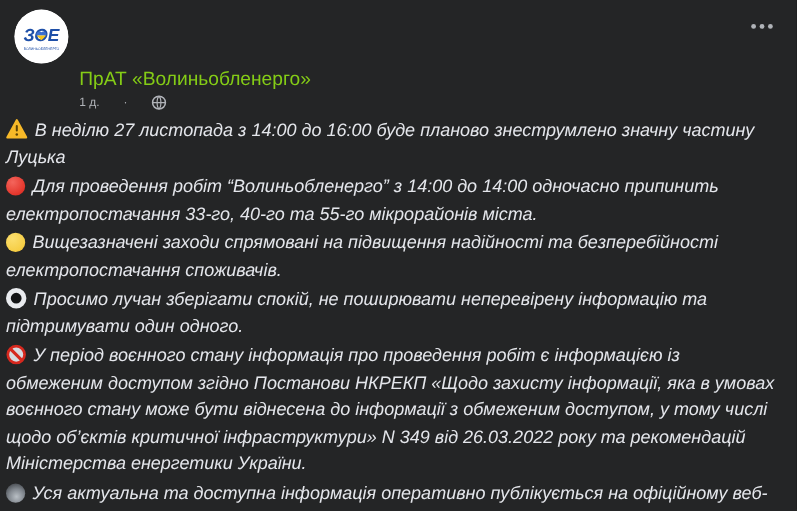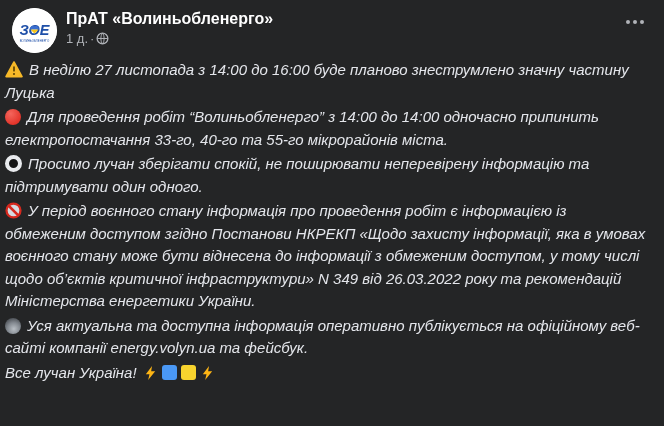--- a/index.html
+++ b/index.html
@@ -5,22 +5,22 @@
   html,body{margin:0;padding:0;background:#18191a;}
   .card{
     width:664px;height:426px;background:#242526;overflow:hidden;
     font-family:"Liberation Sans",sans-serif;color:#e4e6eb;position:relative;
     box-sizing:border-box;
   }
   
   .header{display:flex;align-items:flex-start;padding:8px 12px 2px 12px;position:relative;}
   .avatar{width:45px;height:45px;border-radius:50%;overflow:hidden;flex:0 0 45px;cursor:pointer;background:#fff;}
   .header-info{margin-left:9px;padding-top:1px;}
-  .page-name{font-size:16px;font-weight:bold;color:#ffffff;line-height:20px;cursor:pointer;}
-  .sub-row{display:flex;align-items:center;gap:2px;margin-top:2px;font-size:13px;color:#b0b3b8;}
+  .page-name{font-size:16px;font-weight:normal;color:#84cc16;line-height:20px;cursor:pointer;margin-top:48px;}
+  .sub-row{display:flex;align-items:center;gap:20px;margin-top:2px;font-size:10px;color:#b0b3b8;}
   .sub-row .sep{color:#b0b3b8;}
   .more-btn{
     position:absolute;right:16px;top:14px;display:flex;gap:3px;align-items:center;
     padding:6px 4px;border-radius:6px;cursor:pointer;
   }
   .more-btn .dot{width:4px;height:4px;border-radius:50%;background:#b0b3b8;}
   
   .body{padding:4px 14px 0 5px;font-size:15px;line-height:22.5px;color:#e4e6eb;}
   .body p{margin:0 0 2px 0;font-style:italic;}
   .ptext{white-space:pre-wrap;}
@@ -88,20 +88,23 @@
           <rect x="8.15" y="5.2" width="1.7" height="5.4" rx="0.85" fill="#5c4304"></rect>
           <circle cx="9" cy="13" r="1.05" fill="#5c4304"></circle>
         </svg>
       </span><span class="ptext">В неділю 27 листопада з 14:00 до 16:00 буде планово знеструмлено значну частину Луцька</span>
     </p>
 
     <p>
       <span class="ic ic-circle ic-red"></span><span class="ptext">Для проведення робіт “Волиньобленерго” з 14:00 до 14:00 одночасно припинить електропостачання 33-го, 40-го та 55-го мікрорайонів міста.</span>
     </p>
 
+    <p>
+      <span class="ic ic-circle ic-yellow"></span><span class="ptext">Вищезазначені заходи спрямовані на підвищення надійності та безперебійності електропостачання споживачів.</span>
+    </p>
 
     <p>
       <span class="ic ic-ring"></span><span class="ptext">Просимо лучан зберігати спокій, не поширювати неперевірену інформацію та підтримувати один одного.</span>
     </p>
 
     <p>
       <span class="ic">
         <svg width="17" height="17" viewBox="0 0 18 18">
           <circle cx="9" cy="9" r="7.4" fill="#d6dae0"></circle>
           <rect x="1.8" y="7.7" width="14.4" height="2.7" fill="#d6281e" transform="rotate(45 9 9)"></rect>

